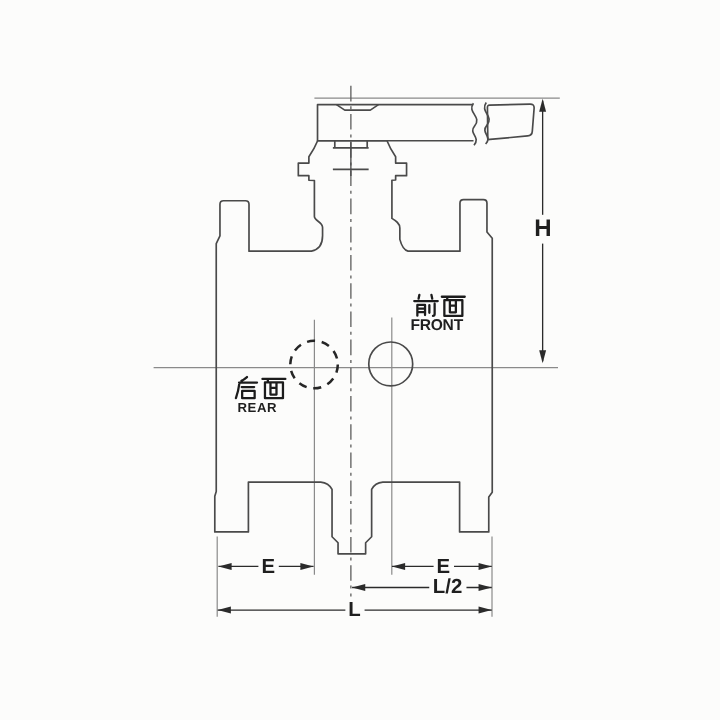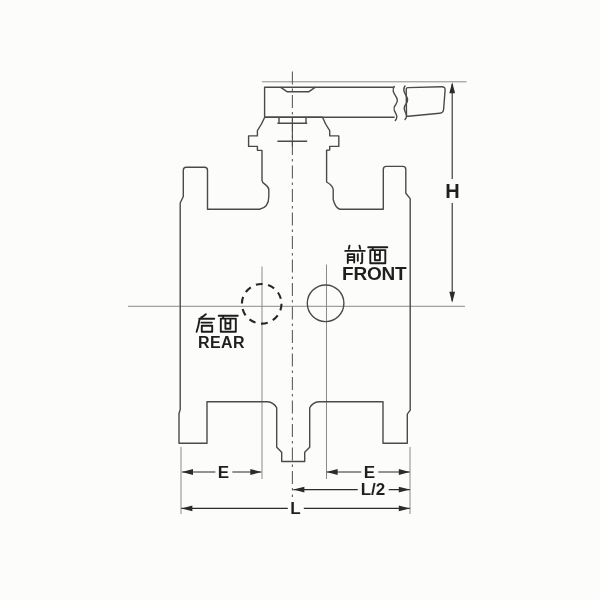--- a/index.html
+++ b/index.html
@@ -99,22 +99,22 @@
       <path d="M0.2,1.8 H19.3 M4.7,1.9 V4.5
                M2.3,4.6 H17.3 V17.8 H2.3 Z
                M6.9,4.6 V14.8 M11.9,4.6 V14.8 M6.9,9.2 H11.9 M6.9,14.8 H11.9"></path>
     </g>
   </g>
 </svg>
 
 <div class="lbl ghost" style="left:345px;top:244px;">前面</div>
 <div class="lbl ghost" style="left:196px;top:313px;">后面</div>
 
-<div class="lbl cap" style="left:342px;top:263.5px;font-size:19px;letter-spacing:-0.2px;">FRONT</div>
-<div class="lbl cap" style="left:198px;top:334.5px;font-size:16px;letter-spacing:0.4px;">REAR</div>
+<div class="lbl cap" style="left:342px;top:263.5px;font-size:13px;letter-spacing:-0.2px;">FRONT</div>
+<div class="lbl cap" style="left:198px;top:334.5px;font-size:11px;letter-spacing:0.4px;">REAR</div>
 
 <div class="lbl dimH" style="left:452.5px;top:190.5px;">H</div>
 <div class="lbl dim" style="left:223.5px;top:471.8px;">E</div>
 <div class="lbl dim" style="left:369.5px;top:471.8px;">E</div>
 <div class="lbl dim" style="left:373px;top:489.3px;">L/2</div>
 <div class="lbl dim" style="left:295.5px;top:508.2px;">L</div>
 
 </div>
 
 </body></html>

